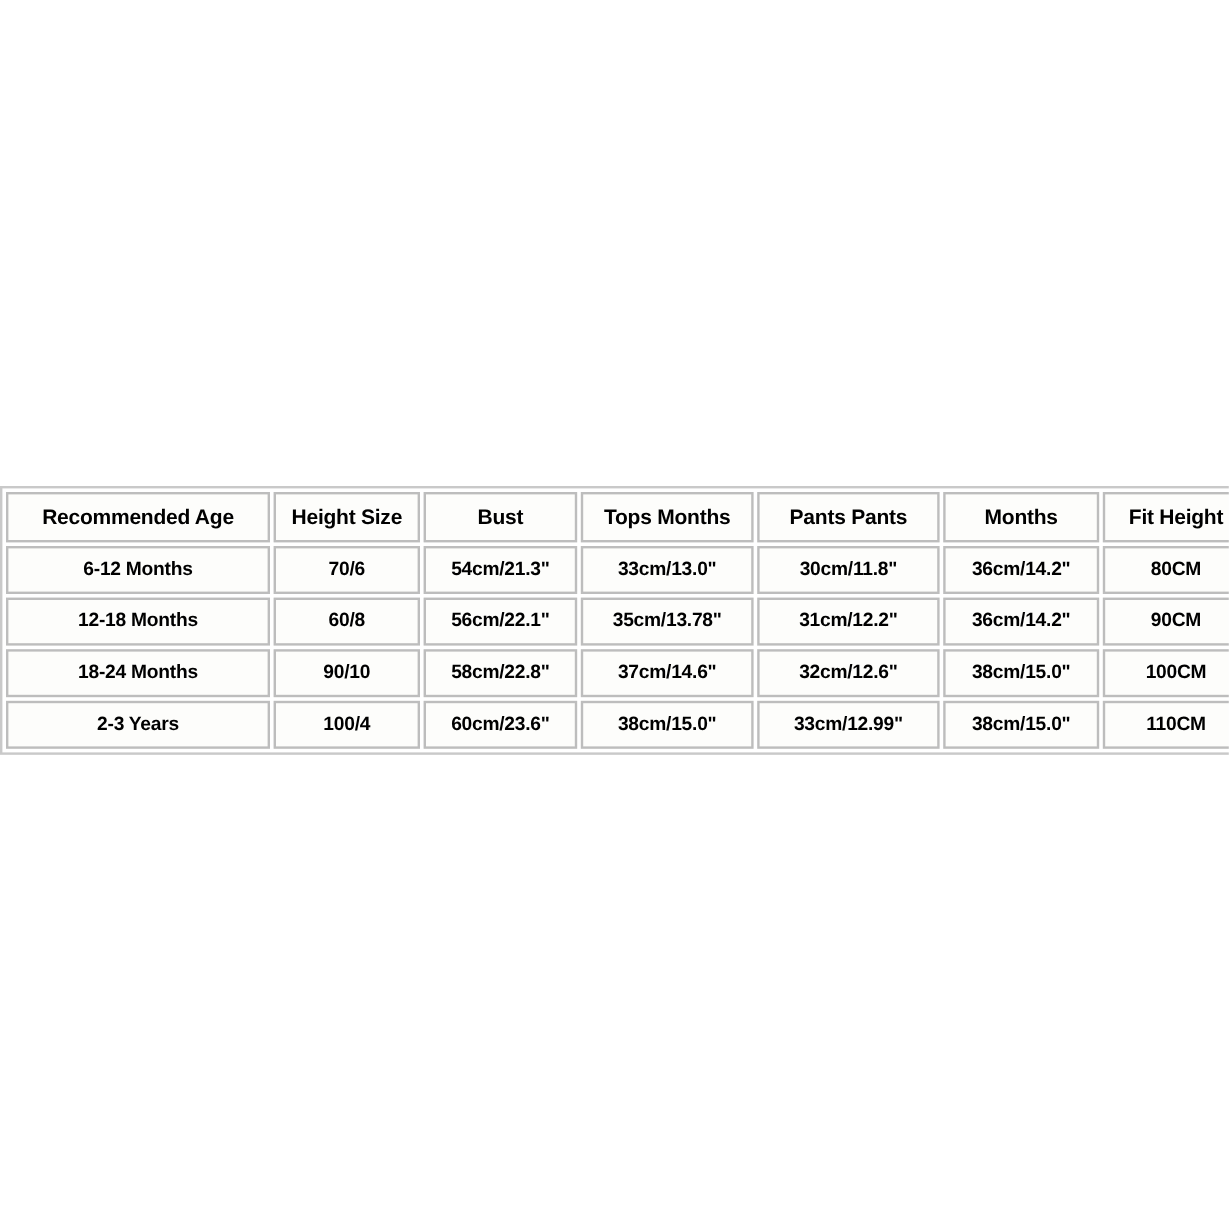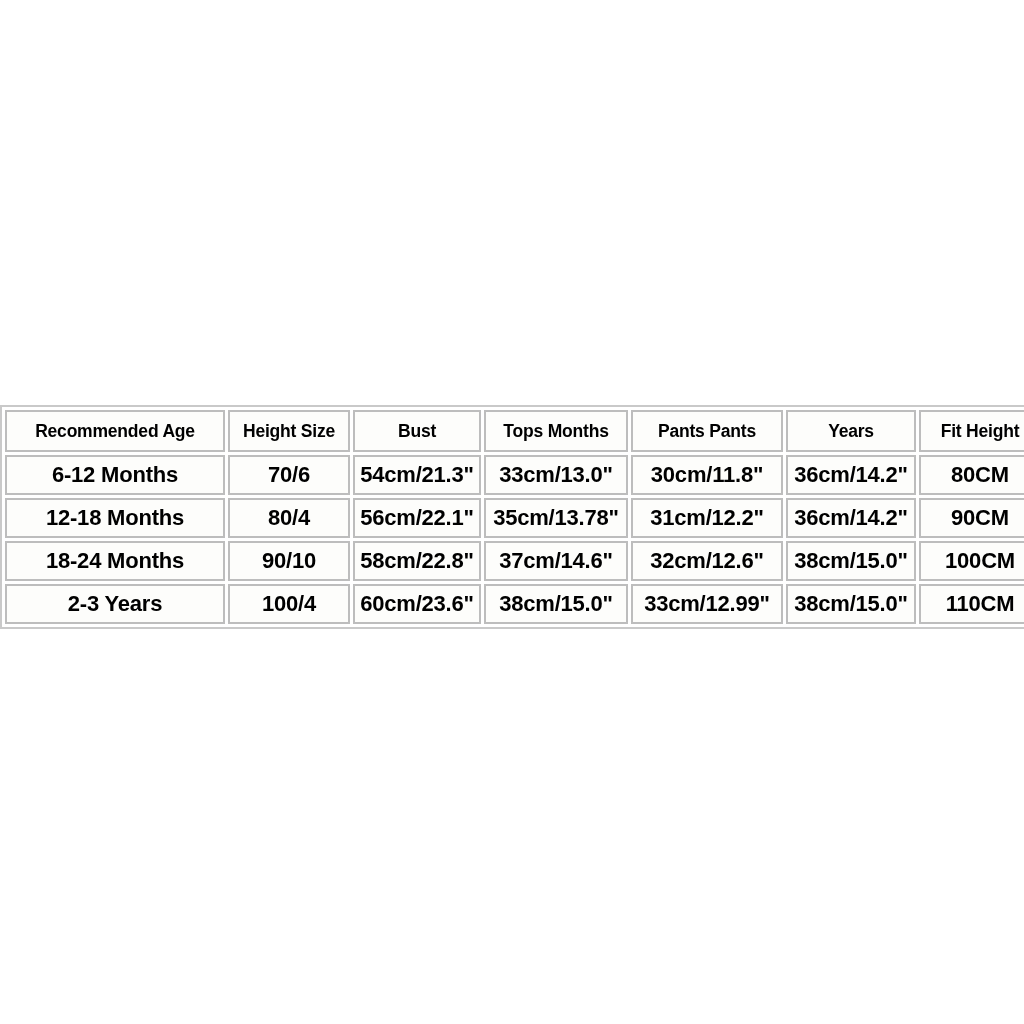--- a/index.html
+++ b/index.html
@@ -48,21 +48,21 @@
   }
 
   table.size-chart th {
     height: 36px;
     font-size: 17.5px;
     margin-top: 36px;
   }
 
   table.size-chart td {
     height: 34px;
-    font-size: 22px;
+    font-size: 16px;
     text-align: center;
   }
 
   
   col.c0 { width: 220px; }
   col.c1 { width: 122px; }
   col.c2 { width: 128px; }
   col.c3 { width: 144px; }
   col.c4 { width: 152px; }
   col.c5 { width: 130px; }
@@ -82,37 +82,37 @@
         <col class="c5">
         <col class="c6">
     </colgroup>
     <thead>
       <tr>
         <th>Recommended Age</th>
         <th>Height Size</th>
         <th>Bust</th>
         <th>Tops Months</th>
         <th>Pants Pants</th>
-        <th>Years</th>
+        <th>Months</th>
         <th>Fit Height</th>
       </tr>
     </thead>
     <tbody>
       <tr>
         <td>6-12 Months</td>
         <td>70/6</td>
         <td>54cm/21.3"</td>
         <td>33cm/13.0"</td>
         <td>30cm/11.8"</td>
         <td>36cm/14.2"</td>
         <td>80CM</td>
       </tr>
       <tr>
         <td>12-18 Months</td>
-        <td>80/4</td>
+        <td>60/8</td>
         <td>56cm/22.1"</td>
         <td>35cm/13.78"</td>
         <td>31cm/12.2"</td>
         <td>36cm/14.2"</td>
         <td>90CM</td>
       </tr>
       <tr>
         <td>18-24 Months</td>
         <td>90/10</td>
         <td>58cm/22.8"</td>

